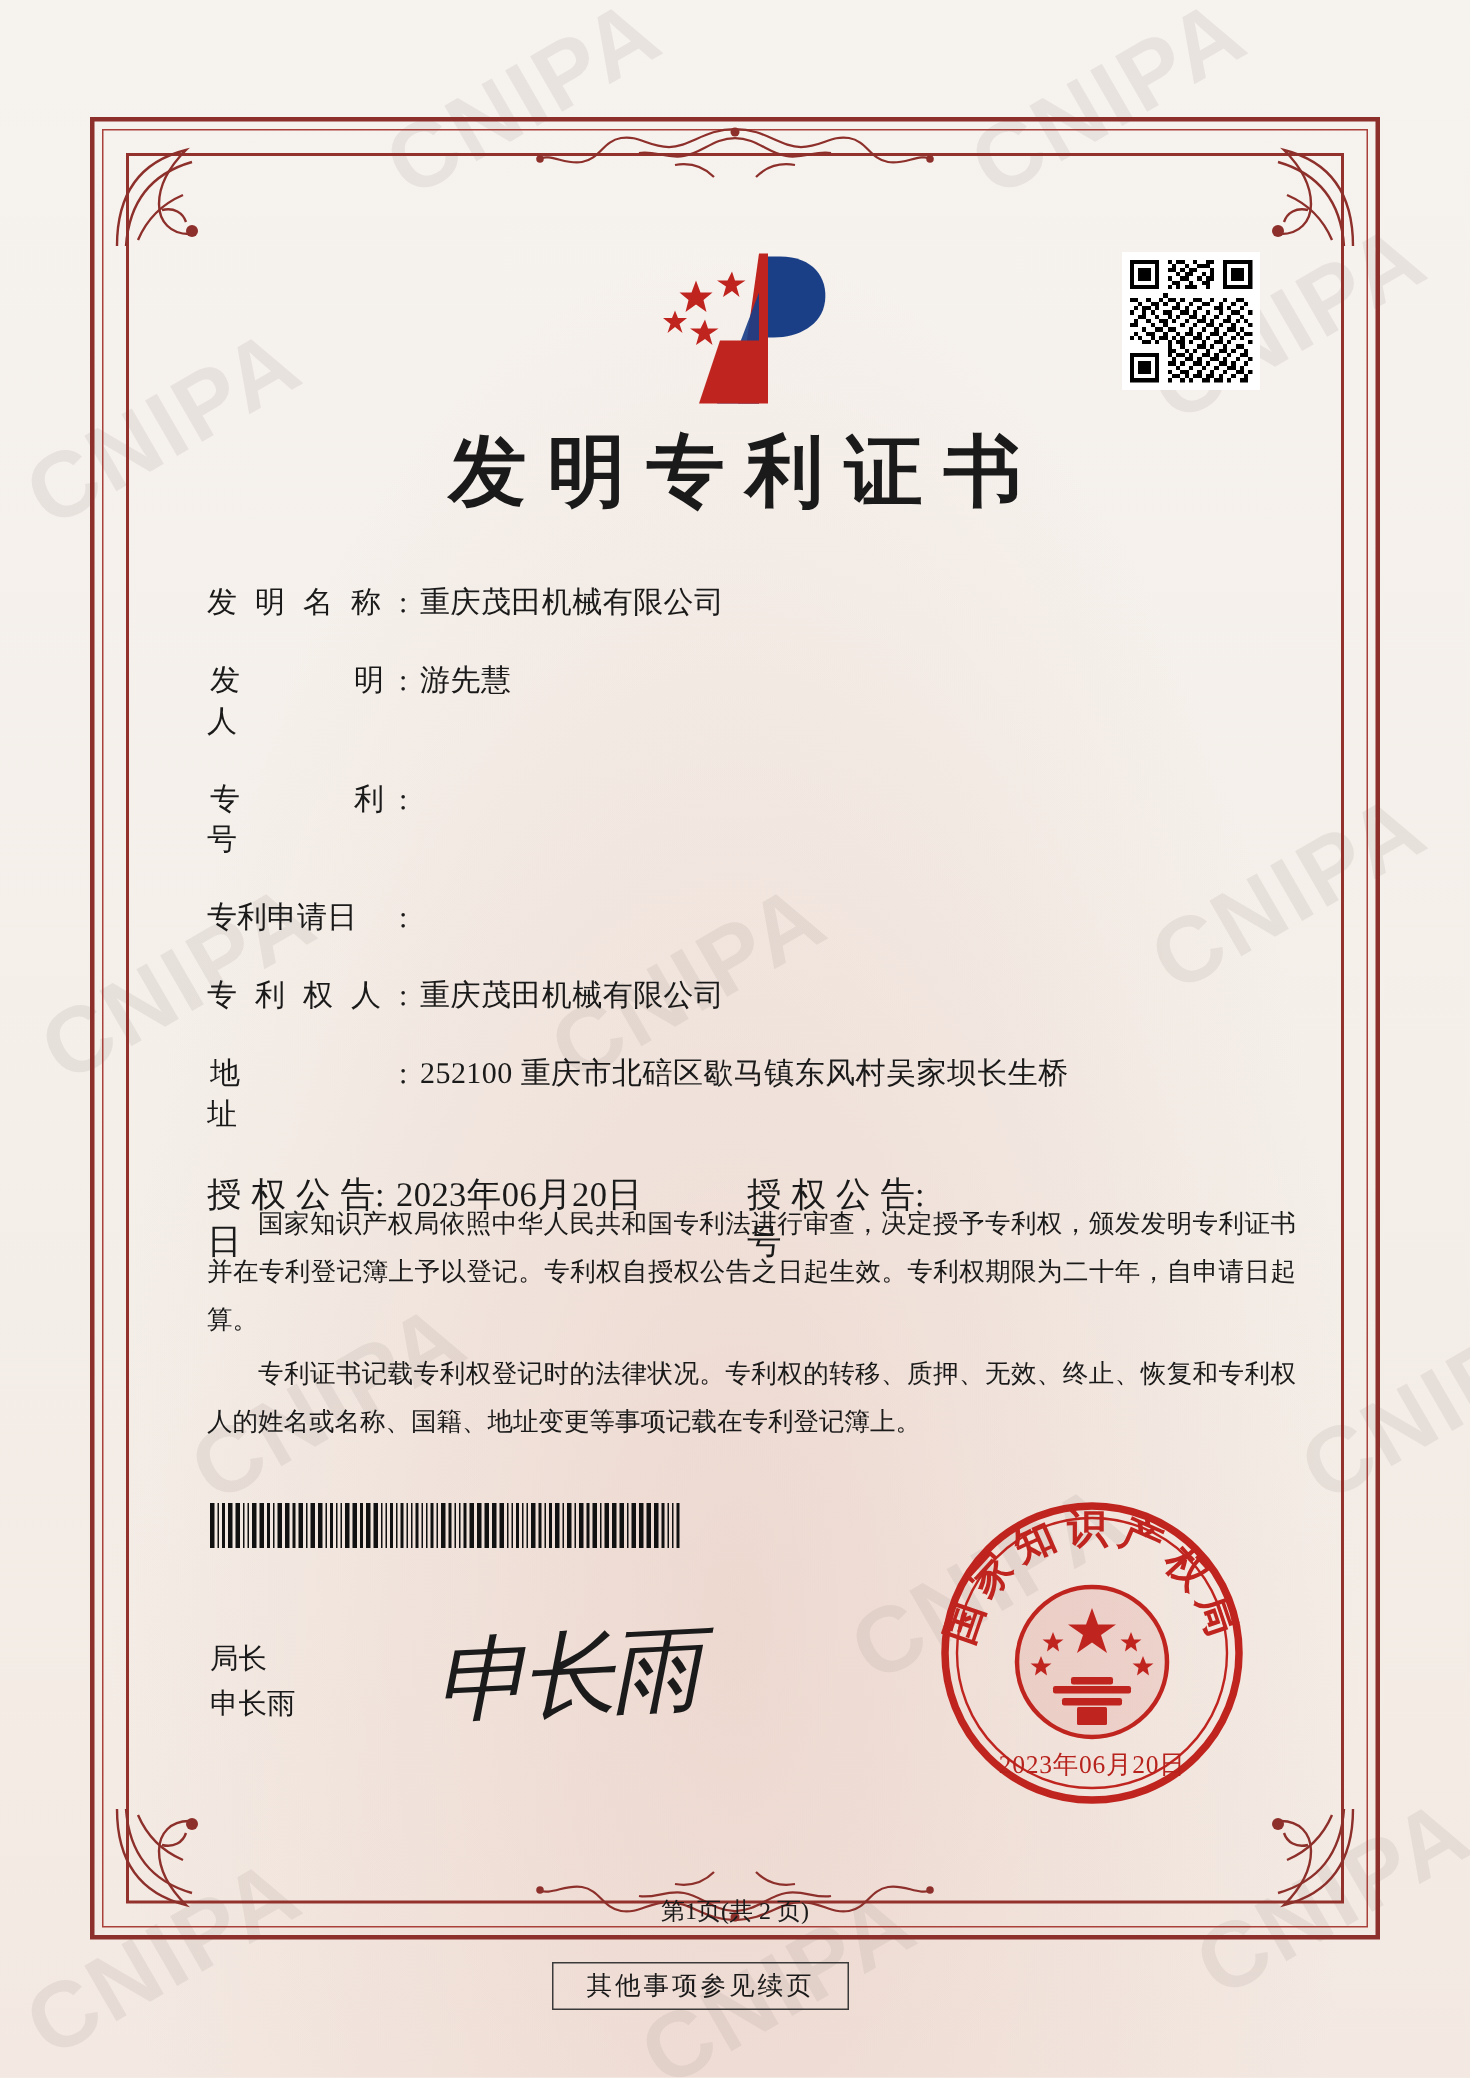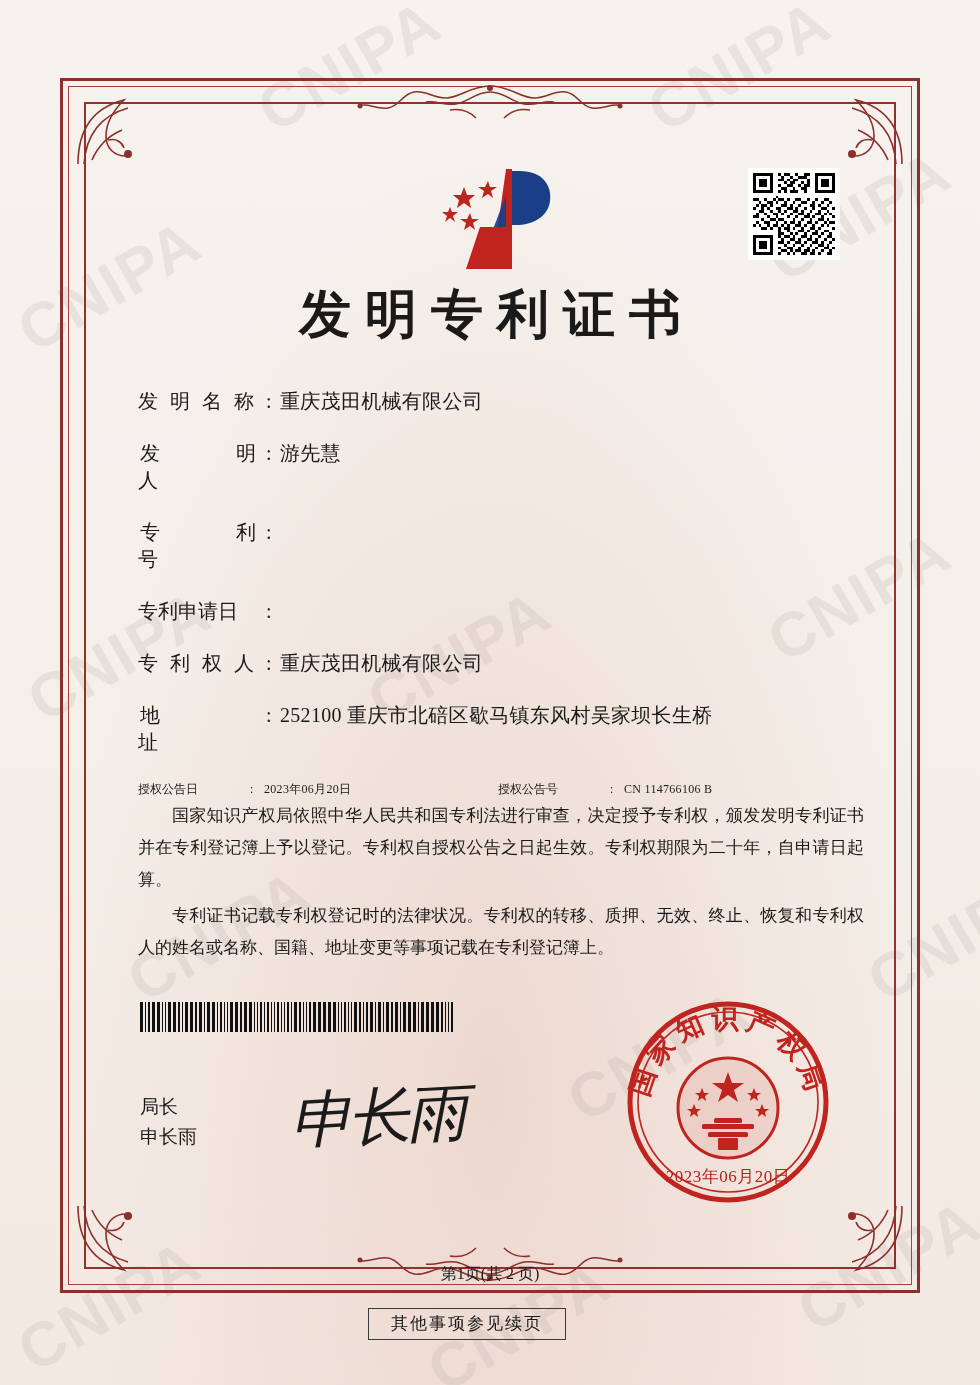--- a/index.html
+++ b/index.html
@@ -157,21 +157,21 @@
     margin-right: 4px;
   }
   .field-value {
     flex: 1;
     letter-spacing: 0.3px;
   }
 
   .row-two-col {
     display: flex;
     align-items: flex-start;
-    font-size: 12px;
+    font-size: 23px;
     margin-bottom: 22px;
   }
   .col-a { display: flex; align-items: baseline; flex: 0 0 360px; }
   .col-b { display: flex; align-items: baseline; flex: 1; }
   .col-a .field-label { width: 112px; flex: 0 0 112px; }
   .col-b .field-label { width: 112px; flex: 0 0 112px; }
 
   #paragraphs {
     position: absolute;
     left: 28px; top: 670px;
@@ -609,21 +609,20 @@
 
       <div class="row-two-col">
         <span class="col-a">
           <span class="field-label lbl-sp-4">授权公告日</span>
           <span class="field-colon">:</span>
           <span class="field-value">2023年06月20日</span>
         </span>
         <span class="col-b">
           <span class="field-label lbl-sp-4">授权公告号</span>
           <span class="field-colon">:</span>
-          <span class="field-value">CN 114766106 B</span>
         </span>
       </div>
     </div>
 
     <div id="paragraphs">
       <p>国家知识产权局依照中华人民共和国专利法进行审查，决定授予专利权，颁发发明专利证书并在专利登记簿上予以登记。专利权自授权公告之日起生效。专利权期限为二十年，自申请日起算。</p>
       <p>专利证书记载专利权登记时的法律状况。专利权的转移、质押、无效、终止、恢复和专利权人的姓名或名称、国籍、地址变更等事项记载在专利登记簿上。</p>
     </div>
 
     <div id="barcode">

